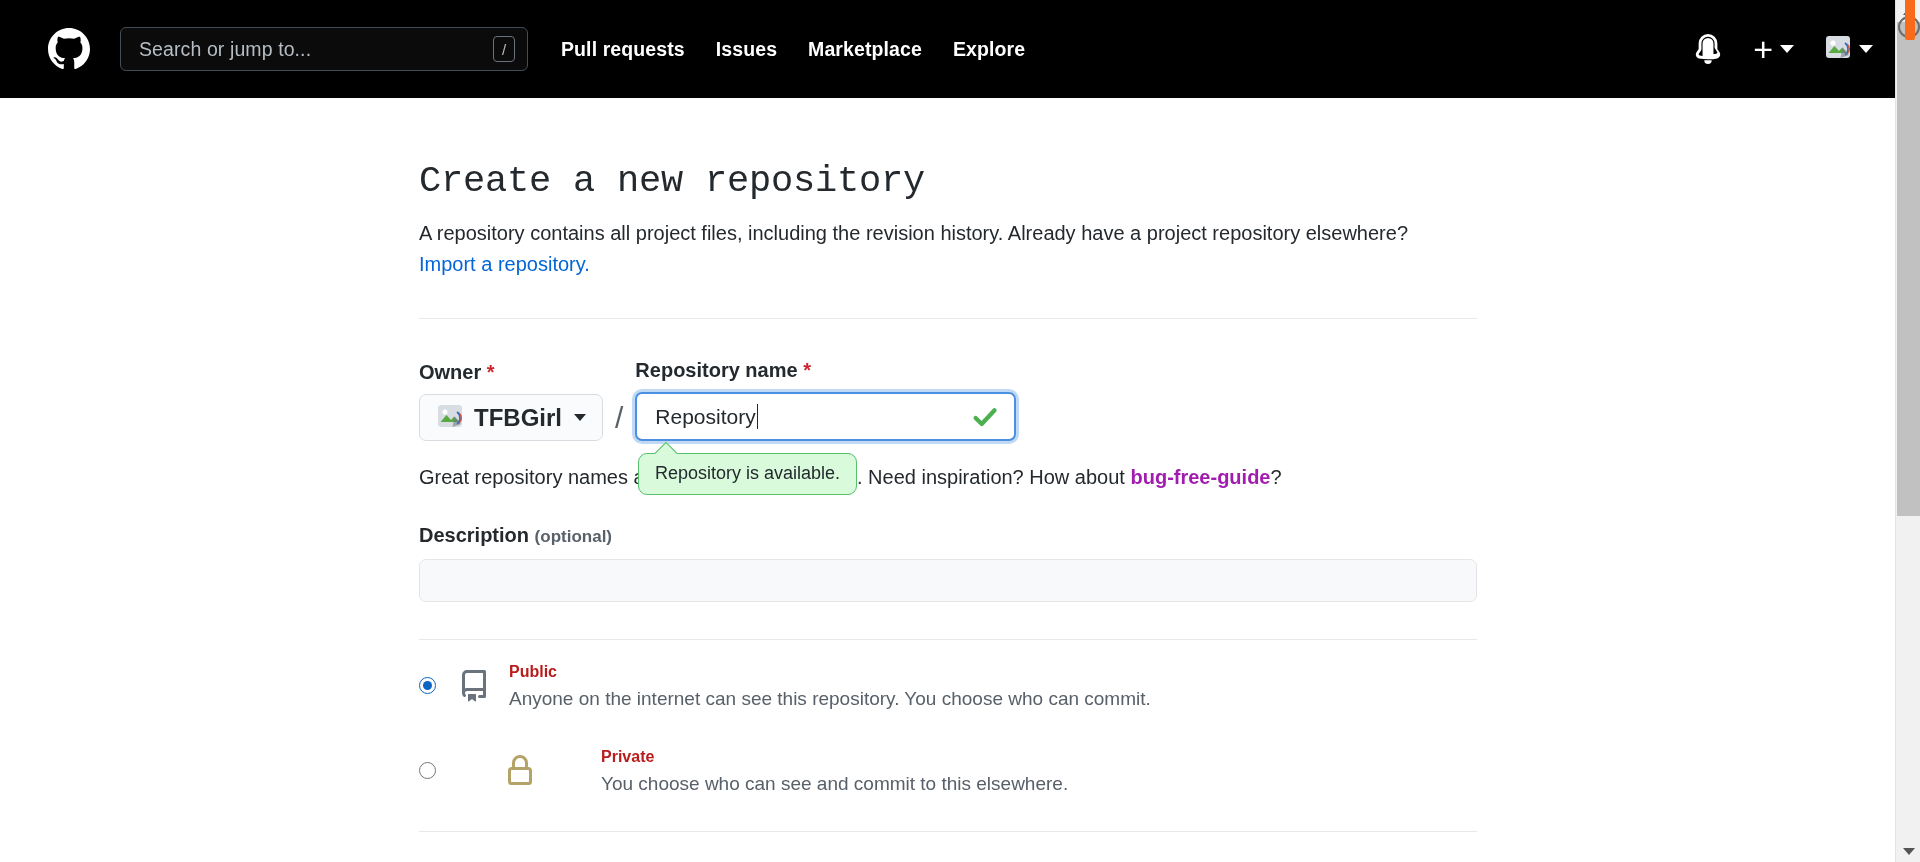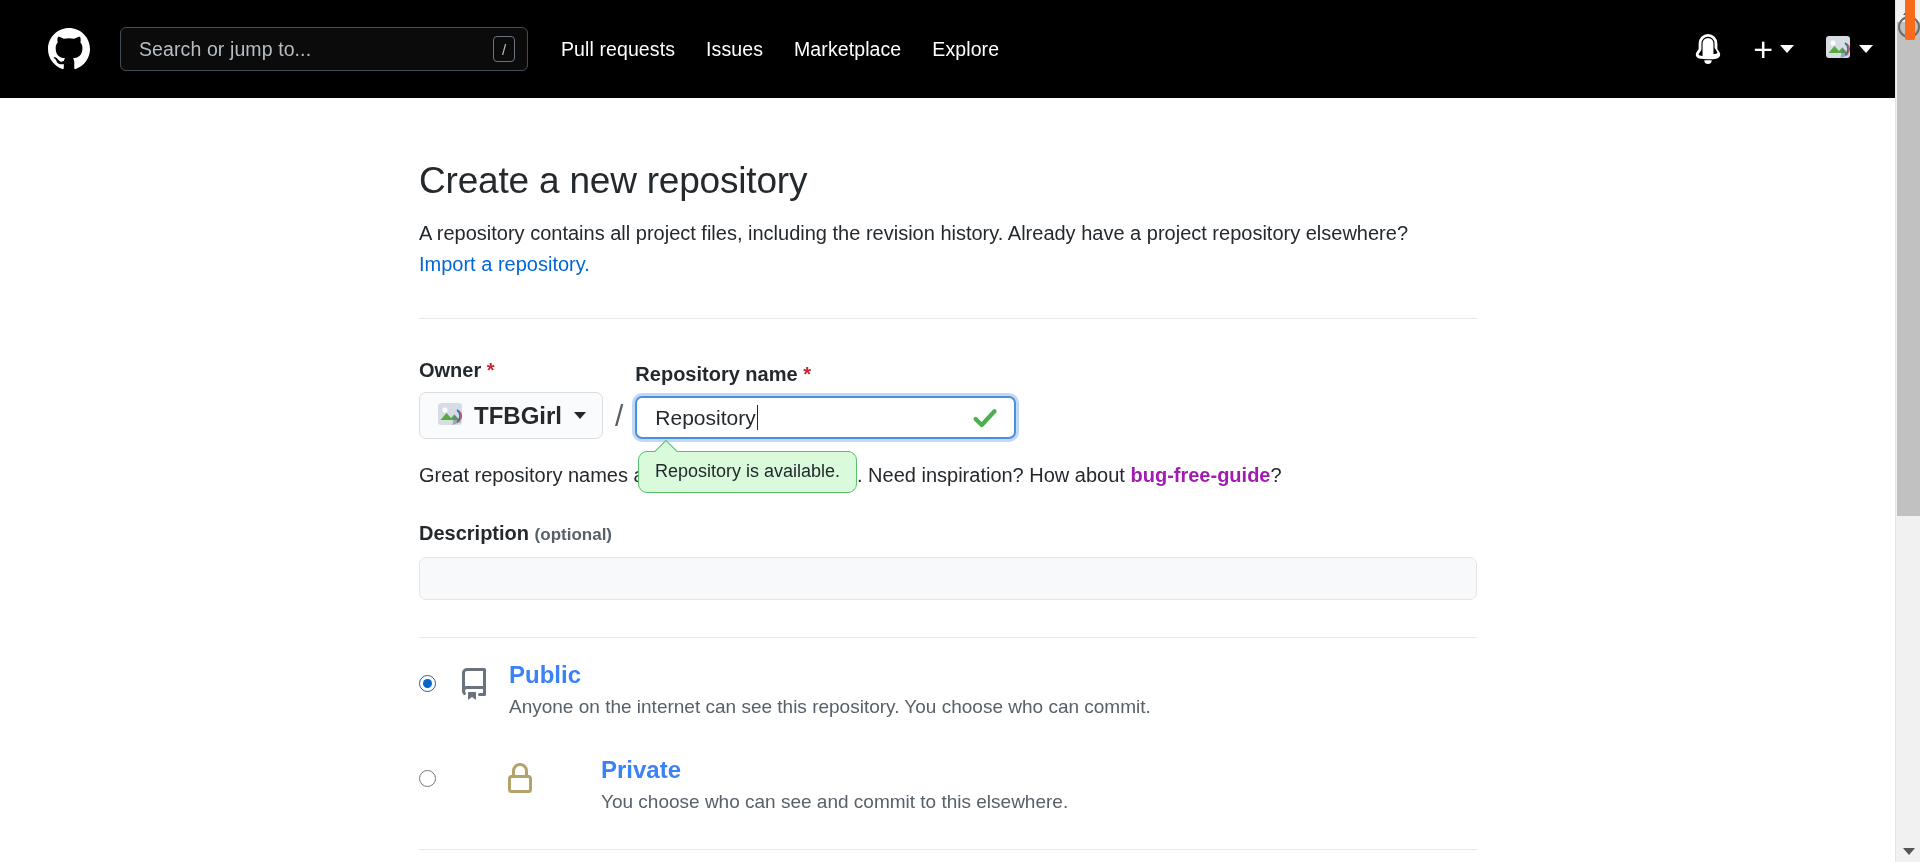--- a/index.html
+++ b/index.html
@@ -59,21 +59,21 @@
 
   .nav {
     display: flex;
     align-items: center;
     margin-left: 33px;
     gap: 31px;
   }
   .nav a {
     color: #ffffff;
     font-size: 19.5px;
-    font-weight: normal;
+    font-weight: bold;
     text-decoration: none;
     white-space: nowrap;
     letter-spacing: .1px;
   }
 
   .header-right {
     margin-left: auto;
     display: flex;
     align-items: center;
     gap: 0;
@@ -120,20 +120,21 @@
     top: 0;
     width: 1058px;
   }
 
   .page-title {
     font-size: 37px;
     font-weight: 400;
     color: #24292e;
     margin-top: 62px;
     letter-spacing: -.2px;
+    font-family: Liberation Mono, monospace;
   }
   .page-desc {
     font-size: 20px;
     color: #24292e;
     margin-top: 18px;
     line-height: 1.35;
   }
   .import-link {
     display: inline-block;
     color: #0366d6;
@@ -194,21 +195,21 @@
   .slash-sep {
     font-size: 30px;
     color: #586069;
     margin: 0 12px 6px 12px;
     font-weight: 300;
   }
 
   .name-col { flex: 0 0 auto; position: relative; }
   .name-input-wrap {
     width: 381px;
-    height: 43px;
+    height: 49px;
     border: 2px solid #4a8fe0;
     border-radius: 7px;
     box-shadow: 0 0 0 3px rgba(3,102,214,0.25);
     background: #ffffff;
     display: flex;
     align-items: center;
     padding: 0 14px 0 18px;
   }
   .name-input-wrap .val {
     font-size: 21px;
@@ -317,23 +318,23 @@
     background: #0b65c2;
   }
   .vis-icon {
     width: 32px; height: 32px;
     margin: 8px 0 0 22px;
     flex: 0 0 auto;
   }
   .vis-icon svg { display:block; width:32px; height:32px; }
   .vis-text { margin-left: 19px; }
   .vis-title {
-    font-size: 24px;
-    font-weight: bold;
-    color: #3b82f6;
+    font-size: 16px;
+    font-weight: bold;
+    color: #b91c1c;
     line-height: 1.25;
   }
   .vis-sub {
     font-size: 19px;
     color: #586069;
     margin-top: 5px;
     line-height: 1.25;
   }
 
   .divider-bottom { margin-top: 35px; }

